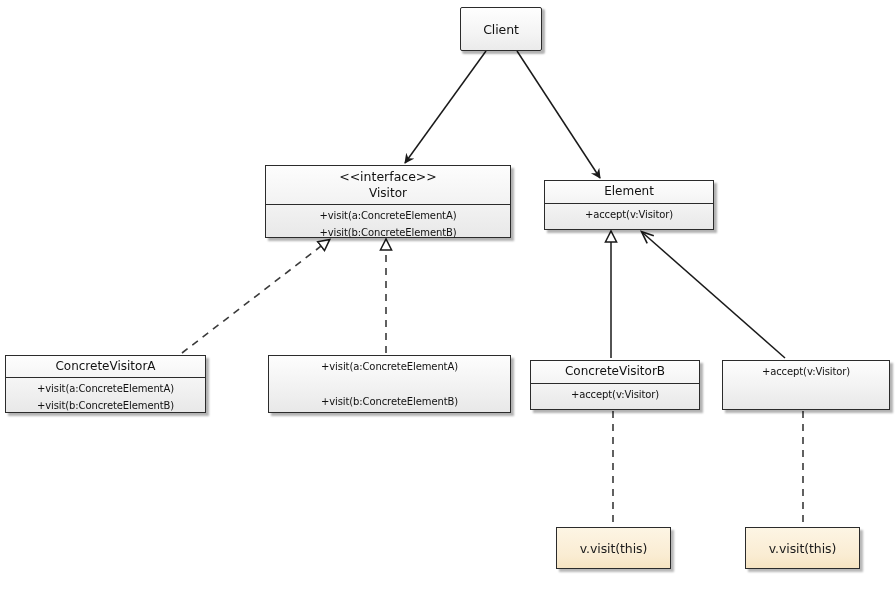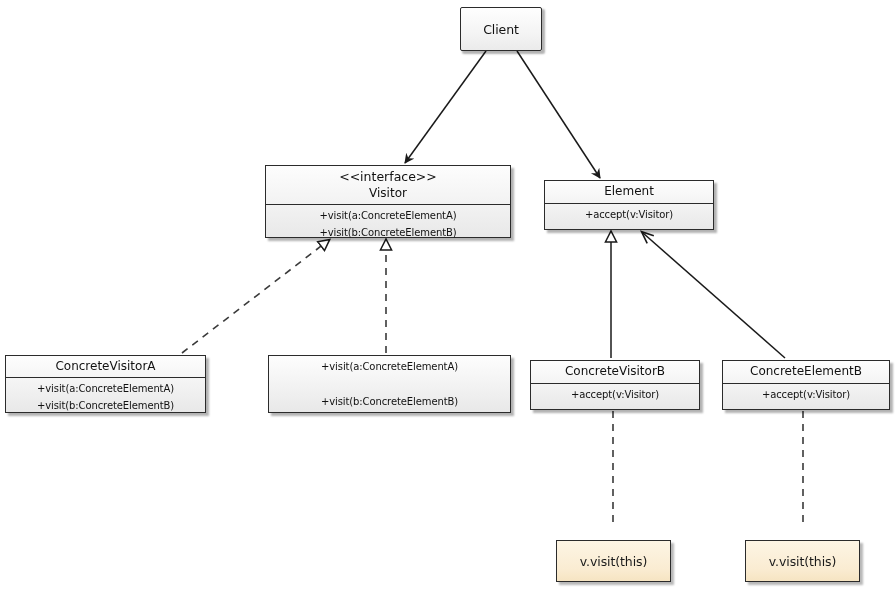--- a/index.html
+++ b/index.html
@@ -84,21 +84,20 @@
   .note-box {
     position: absolute;
     box-sizing: border-box;
     border: 1.4px solid #2b2b2b;
     background: linear-gradient(180deg, #fdf5e4 0%, #faecd2 70%, #f6e4c2 100%);
     box-shadow: 2.5px 2.5px 2px rgba(0,0,0,0.28);
     display: flex;
     align-items: center;
     justify-content: center;
     z-index: 3;
-    margin-top: 13px;
   }
   .note-box .uml-line {
     font-size: 12.5px;
     color: #1a1a1a;
   }
 </style>
 </head>
 <body>
 
 <div id="diagram-root">
@@ -176,23 +175,20 @@
   <div class="uml-box" style="left:530px; top:360px; width:170px; height:50px;">
     <div class="uml-section" style="height:22px;">
       <span class="uml-name">ConcreteVisitorB</span>
     </div>
     <div class="uml-section" style="flex:1;">
       <span class="uml-line">+accept(v:Visitor)</span>
     </div>
   </div>
 
   <div class="uml-box" style="left:722px; top:360px; width:168px; height:50px;">
-    <div class="uml-section" style="height:22px;">
-      <span class="uml-name">ConcreteElementB</span>
-    </div>
     <div class="uml-section" style="flex:1;">
       <span class="uml-line">+accept(v:Visitor)</span>
     </div>
   </div>
 
   <div class="note-box" style="left:556px; top:527px; width:115px; height:42px;">
     <span class="uml-line">v.visit(this)</span>
   </div>
 
   <div class="note-box" style="left:745px; top:527px; width:115px; height:42px;">

